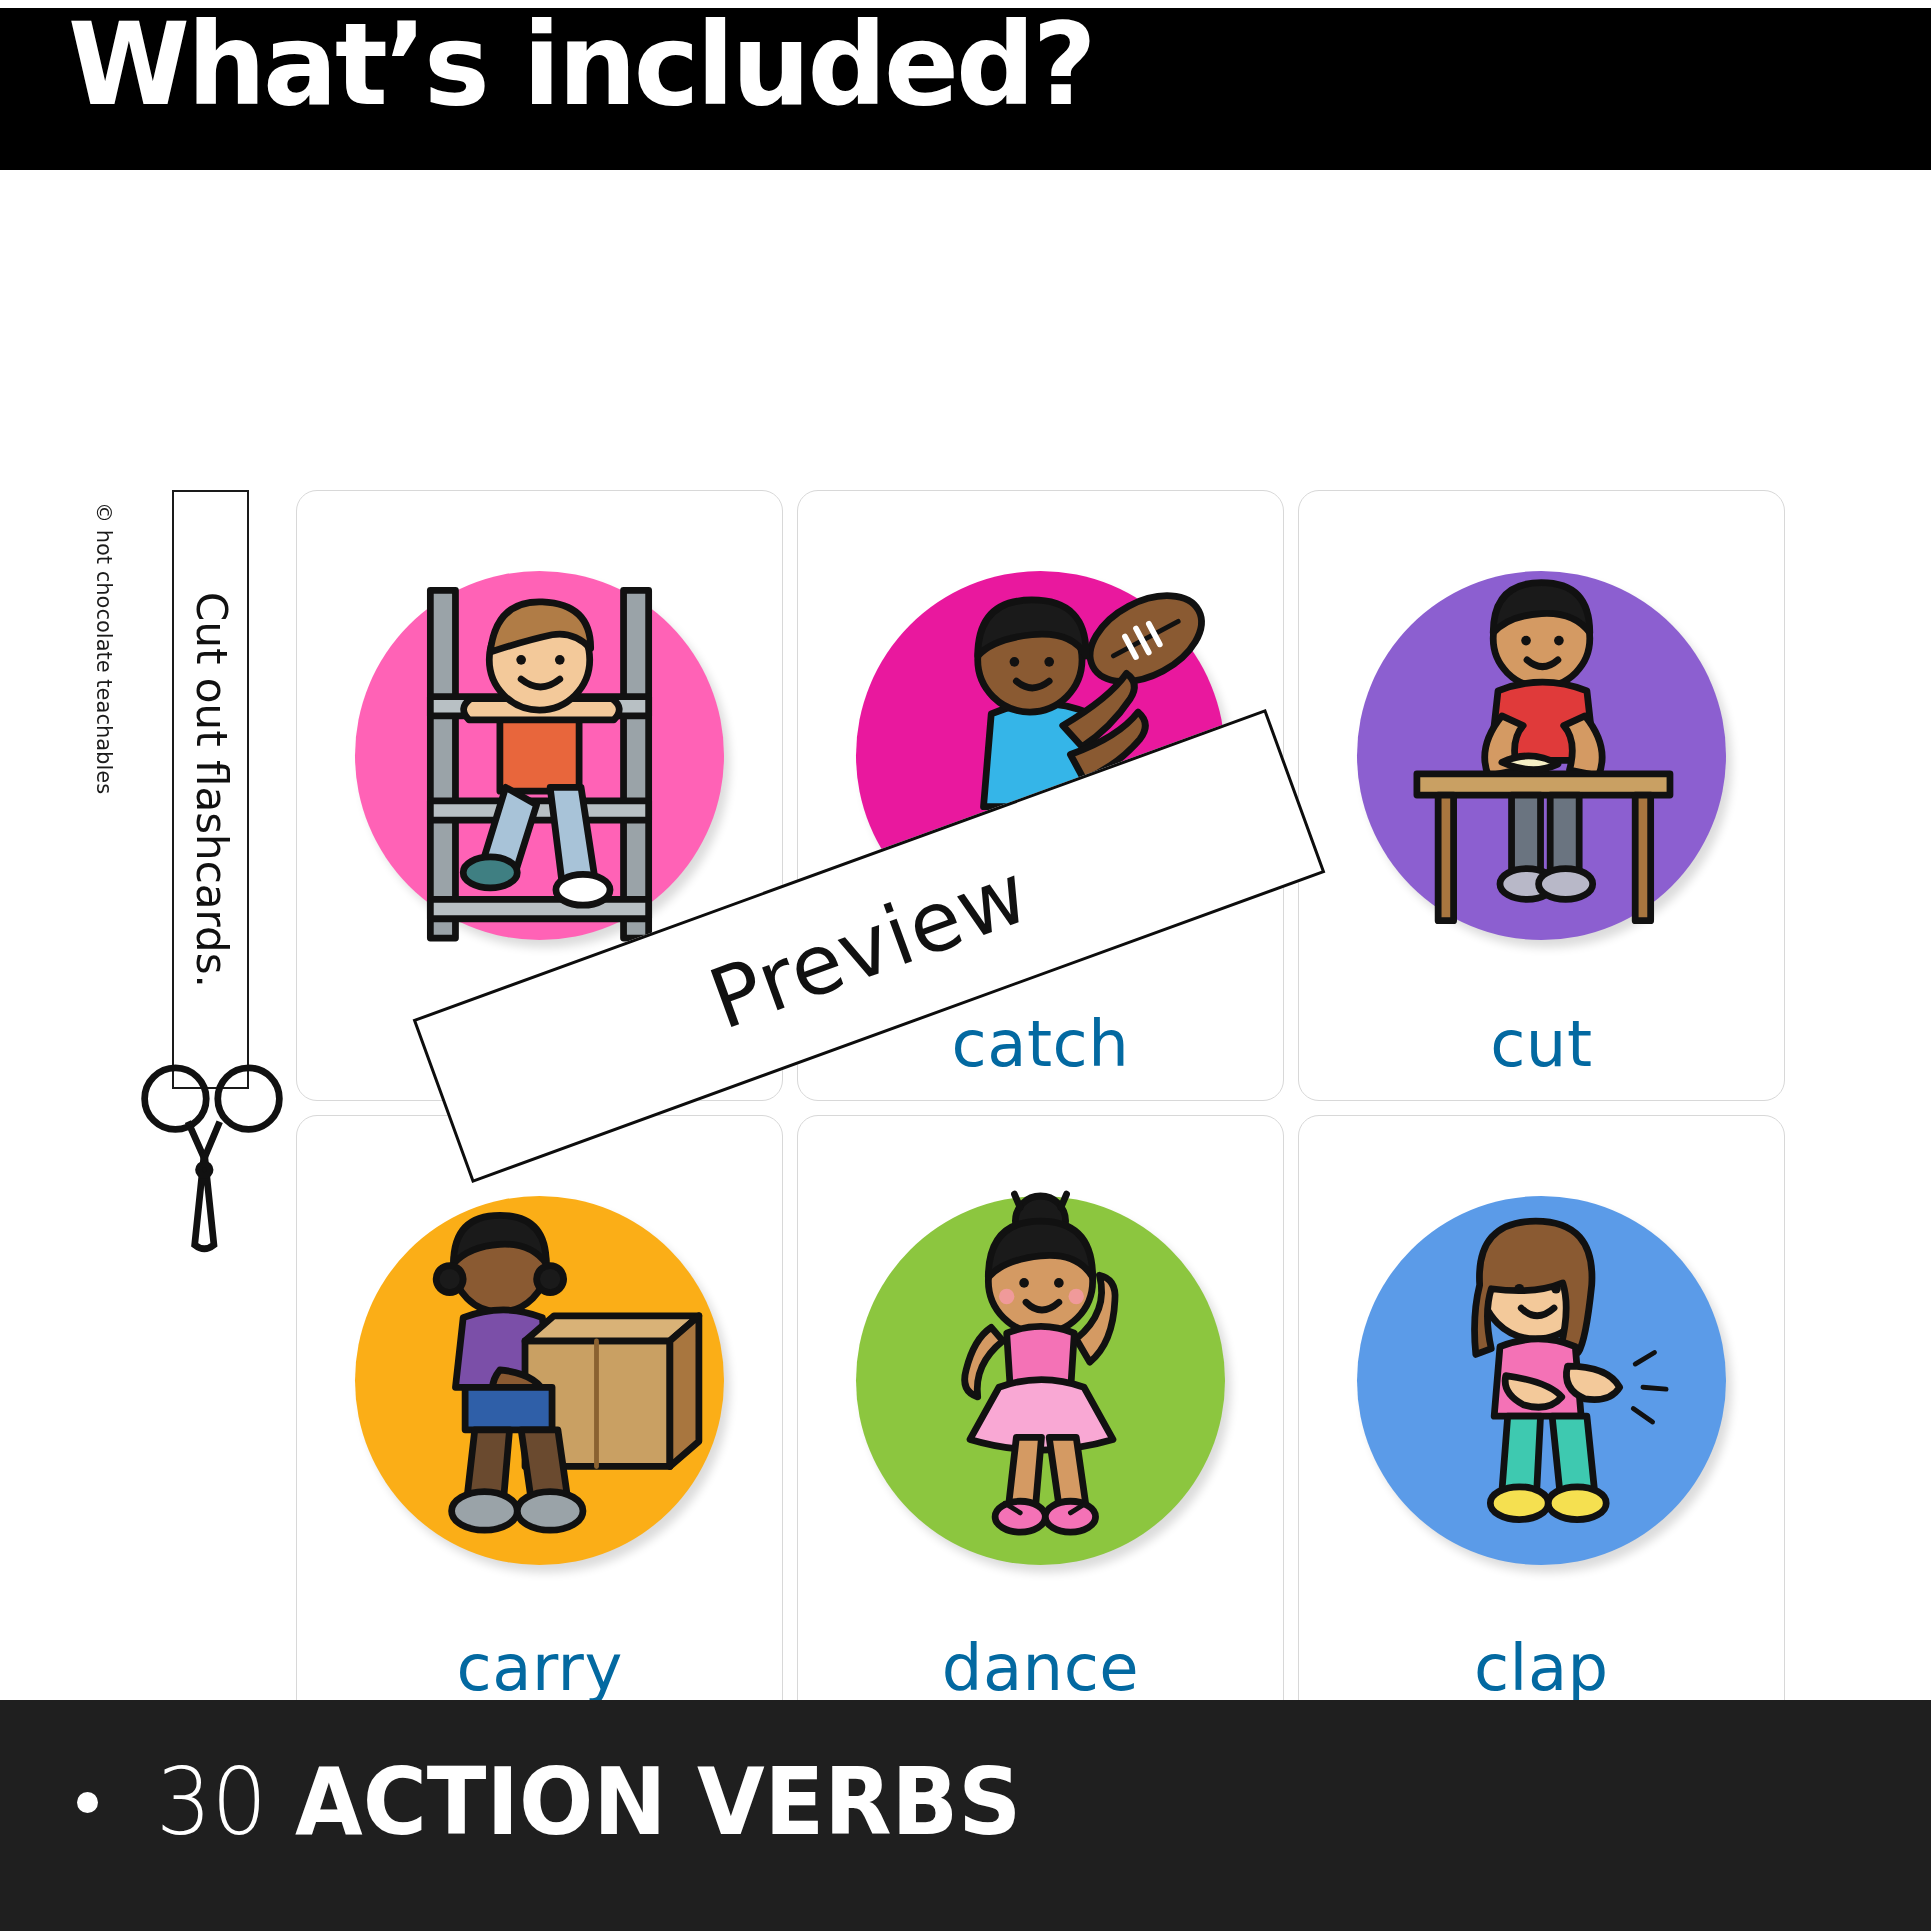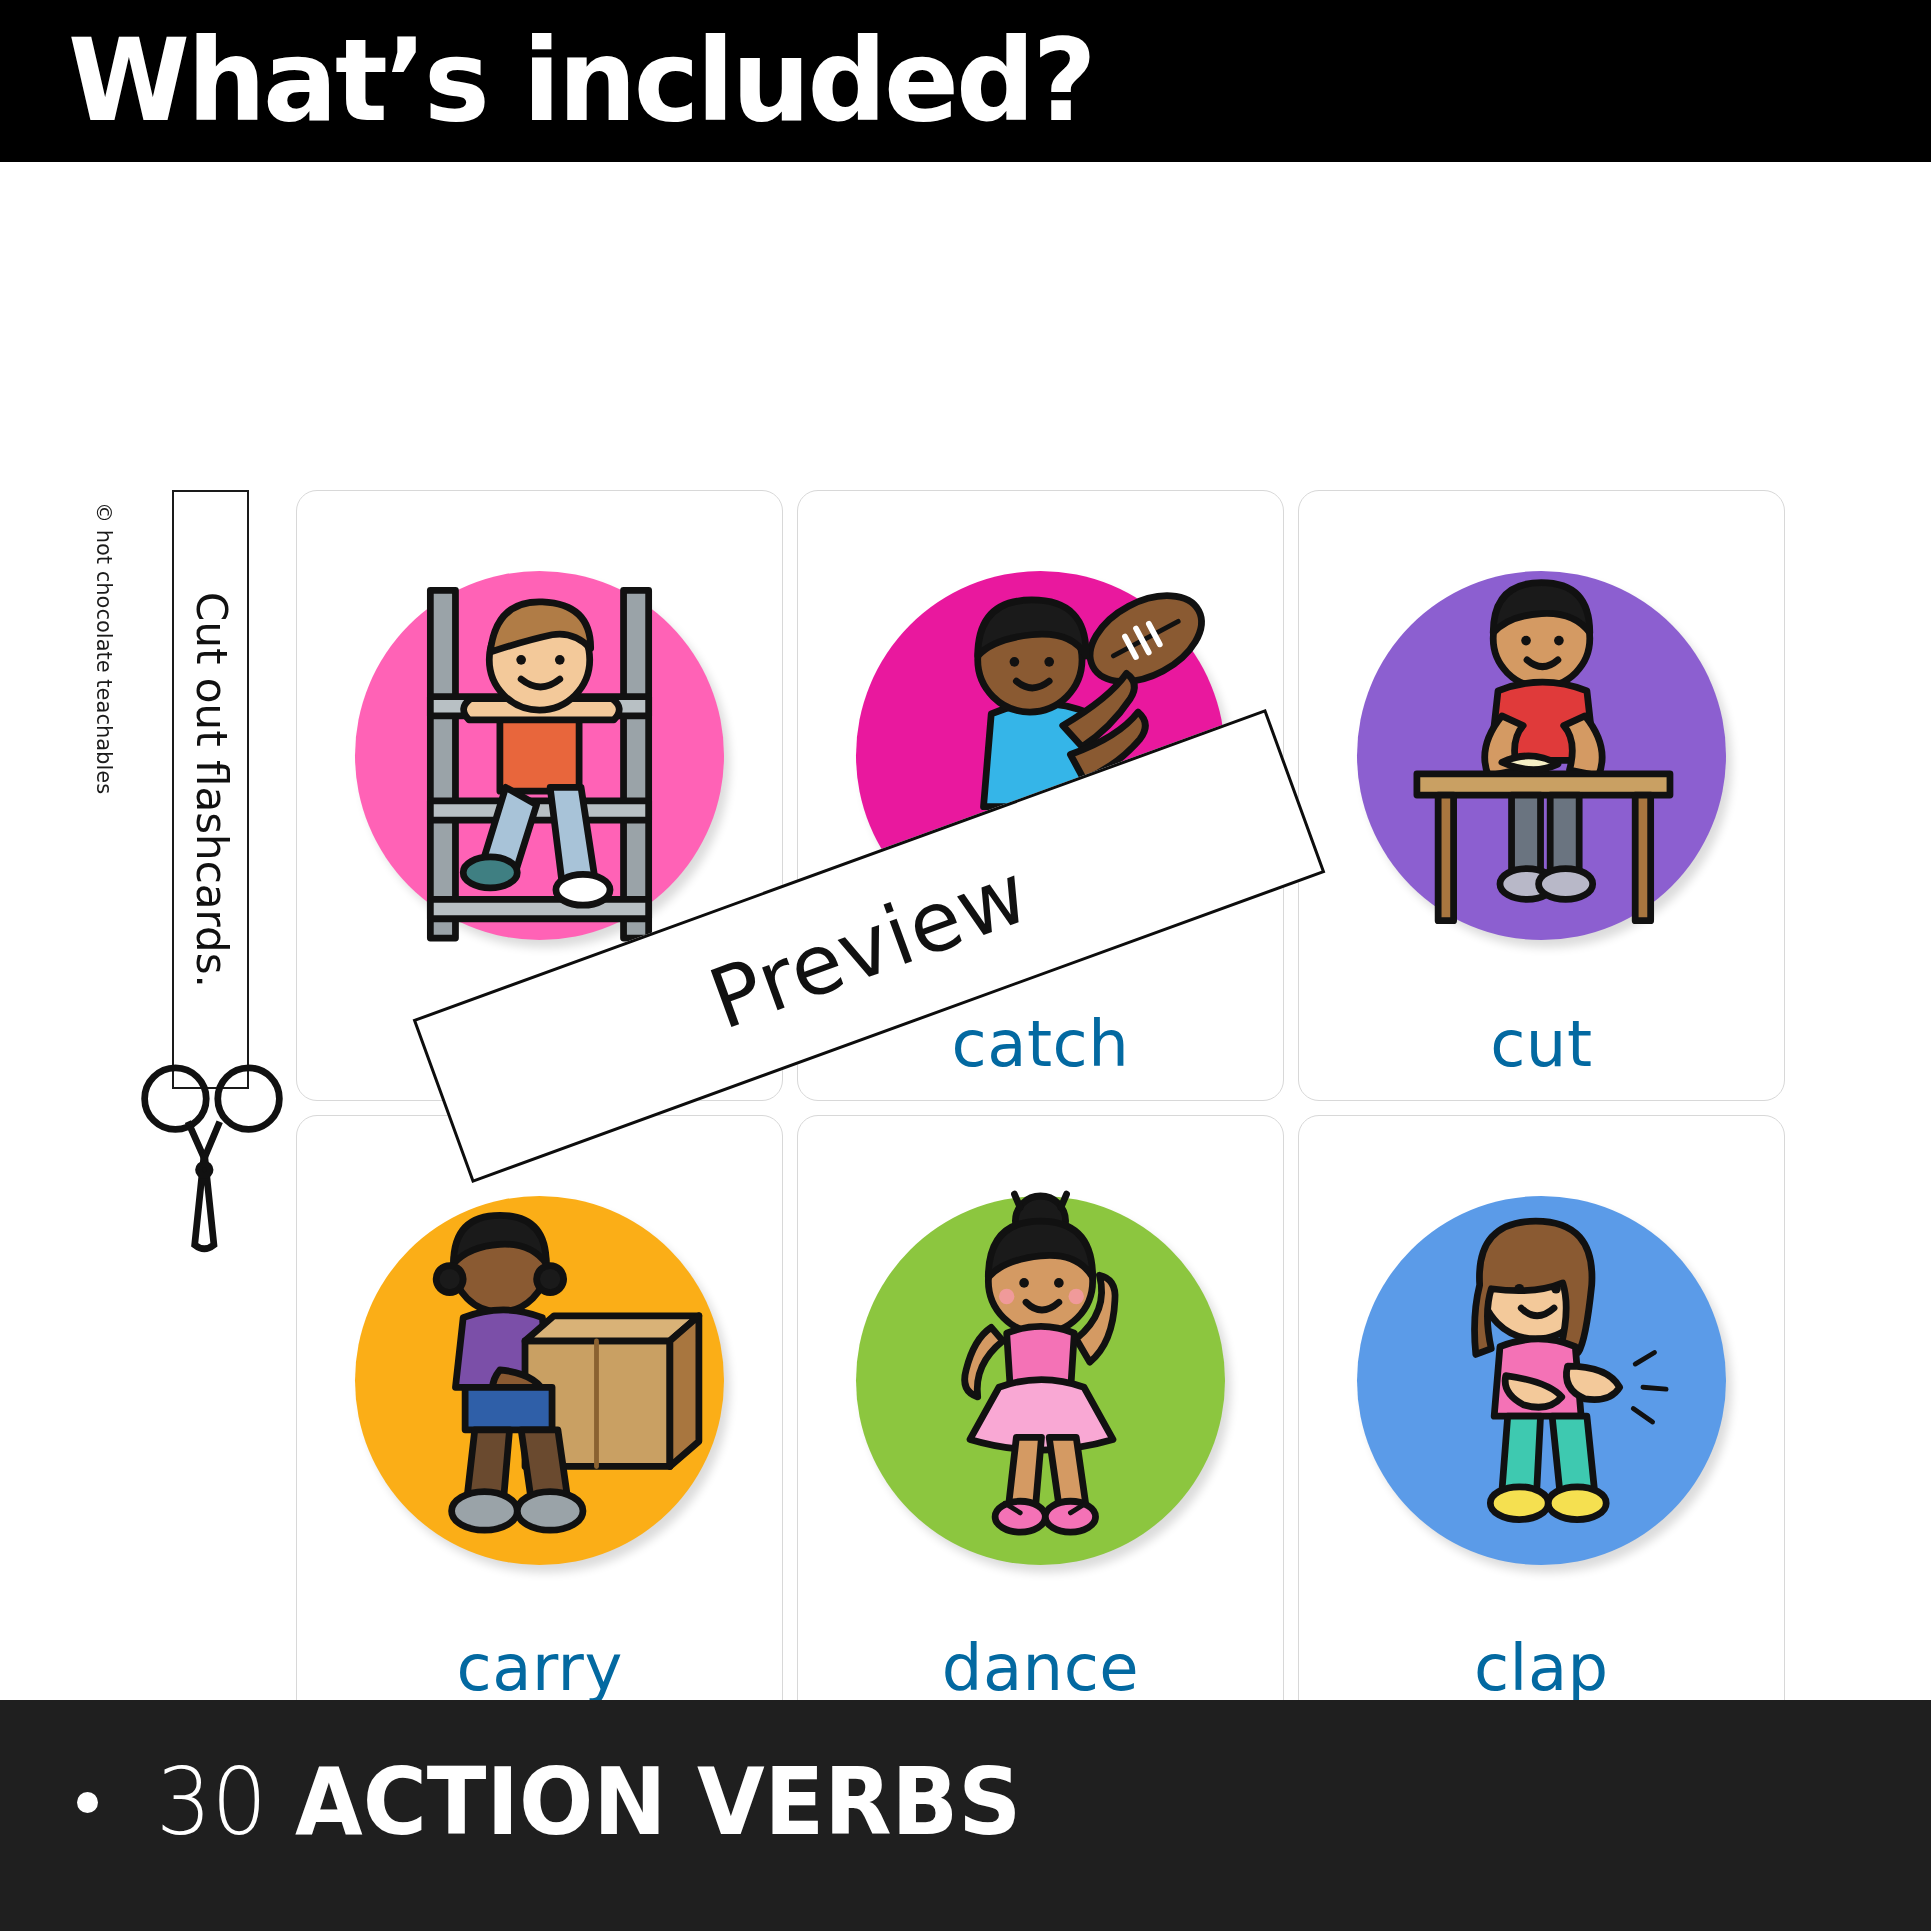--- a/index.html
+++ b/index.html
@@ -1,23 +1,23 @@
 <!DOCTYPE html>
 <html><head>
 <meta charset="utf-8">
 <style>
   * { box-sizing: border-box; margin:0; padding:0; }
   html,body { width:1931px; height:1931px; background:#ffffff; }
   body { font-family:"Liberation Sans", sans-serif; overflow:hidden; position:relative; }
 
   
   .header{
-    position:absolute; left:0; top:0; width:1931px; height:162px;
+    position:absolute; left:0; top:8px; width:1931px; height:162px;
     background:#000000;
-    display:flex; align-items:center;
+    display:flex; align-items:flex-start;
   }
   .header-title{
     color:#ffffff;
     font-family:"DejaVu Sans", sans-serif;
     font-weight:700;
     font-size:114px;
     letter-spacing:-2.9px;
     margin-left:68px;
     line-height:1;
     transform:scaleX(0.97);

